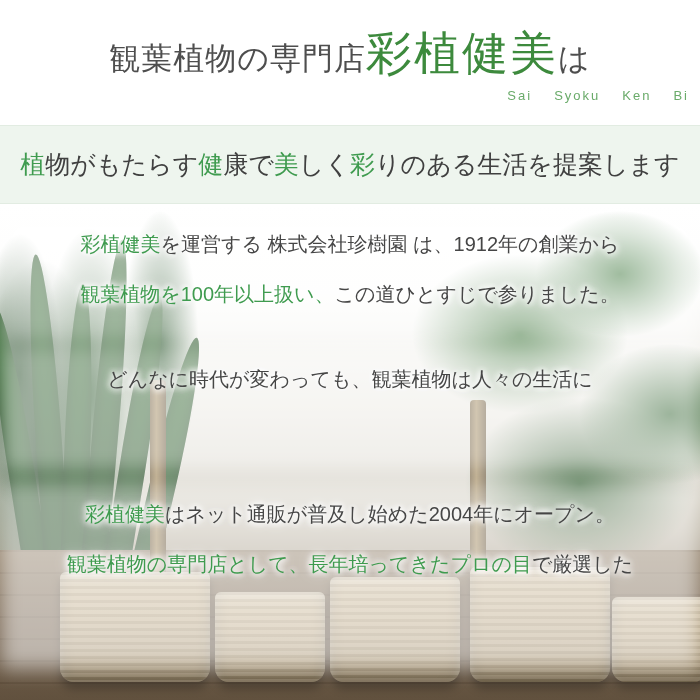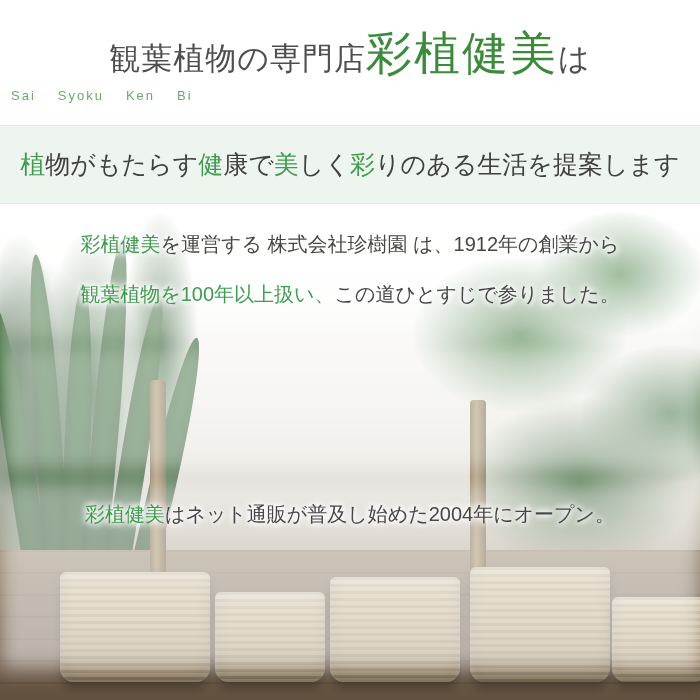--- a/index.html
+++ b/index.html
@@ -61,21 +61,21 @@
     font-size: 31px;
     color: #4e4e4e;
     letter-spacing: 1px;
     vertical-align: baseline;
   }
   .romaji {
     position: absolute;
     top: 88px;
     left: 0;
     width: 700px;
-    text-align: left;
+    text-align: right;
     font-size: 13px;
     letter-spacing: 3px;
     color: #6aab6a;
   }
   .romaji span {
     margin: 0 11px;
     letter-spacing: 2px;
   }
 
   
@@ -274,24 +274,30 @@
     <div class="overlay">
 
       <div class="para" style="top:30px;">
         <span class="g">彩植健美</span><span class="d">を運営する </span><span class="d">株式会社珍樹園</span><span class="d"> は、1912年の創業から</span>
       </div>
 
       <div class="para" style="top:80px;">
         <span class="g">観葉植物を100年以上扱い、</span><span class="d">この道ひとすじで参りました。</span>
       </div>
 
+      <div class="para" style="top:165px;">
+        <span class="d">どんなに時代が変わっても、観葉植物は人々の生活に</span>
+      </div>
 
 
       <div class="para" style="top:300px;">
         <span class="g">彩植健美</span><span class="d">はネット通販が普及し始めた2004年にオープン。</span>
       </div>
 
+      <div class="para" style="top:350px;">
+        <span class="g">観葉植物の専門店として、</span><span class="g">長年培ってきたプロの目</span><span class="d">で厳選した</span>
+      </div>
 
 
     </div>
   </div>
 
 </div>
 
 </body></html>

